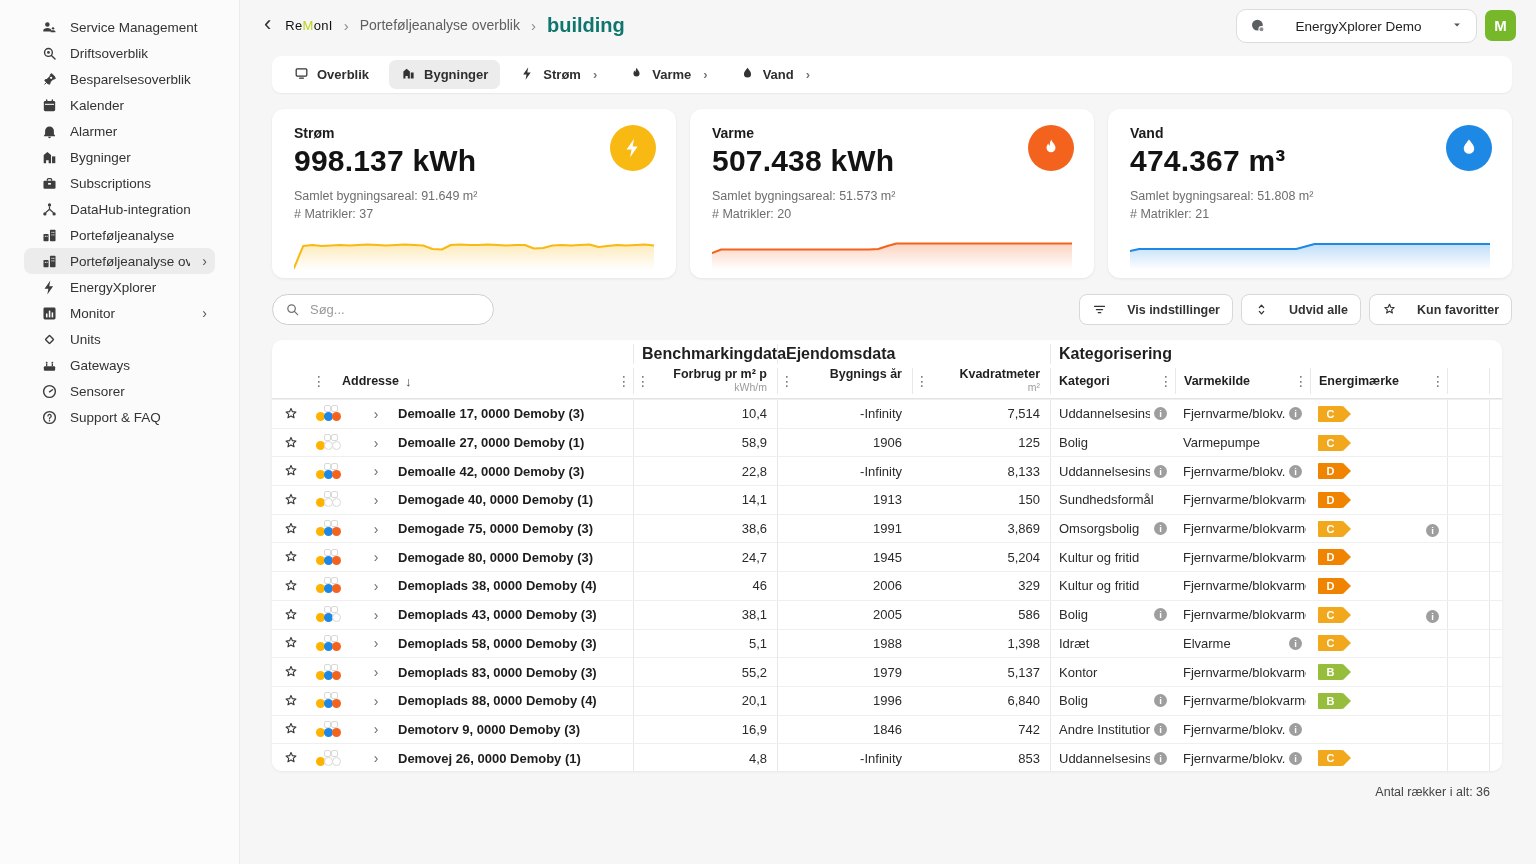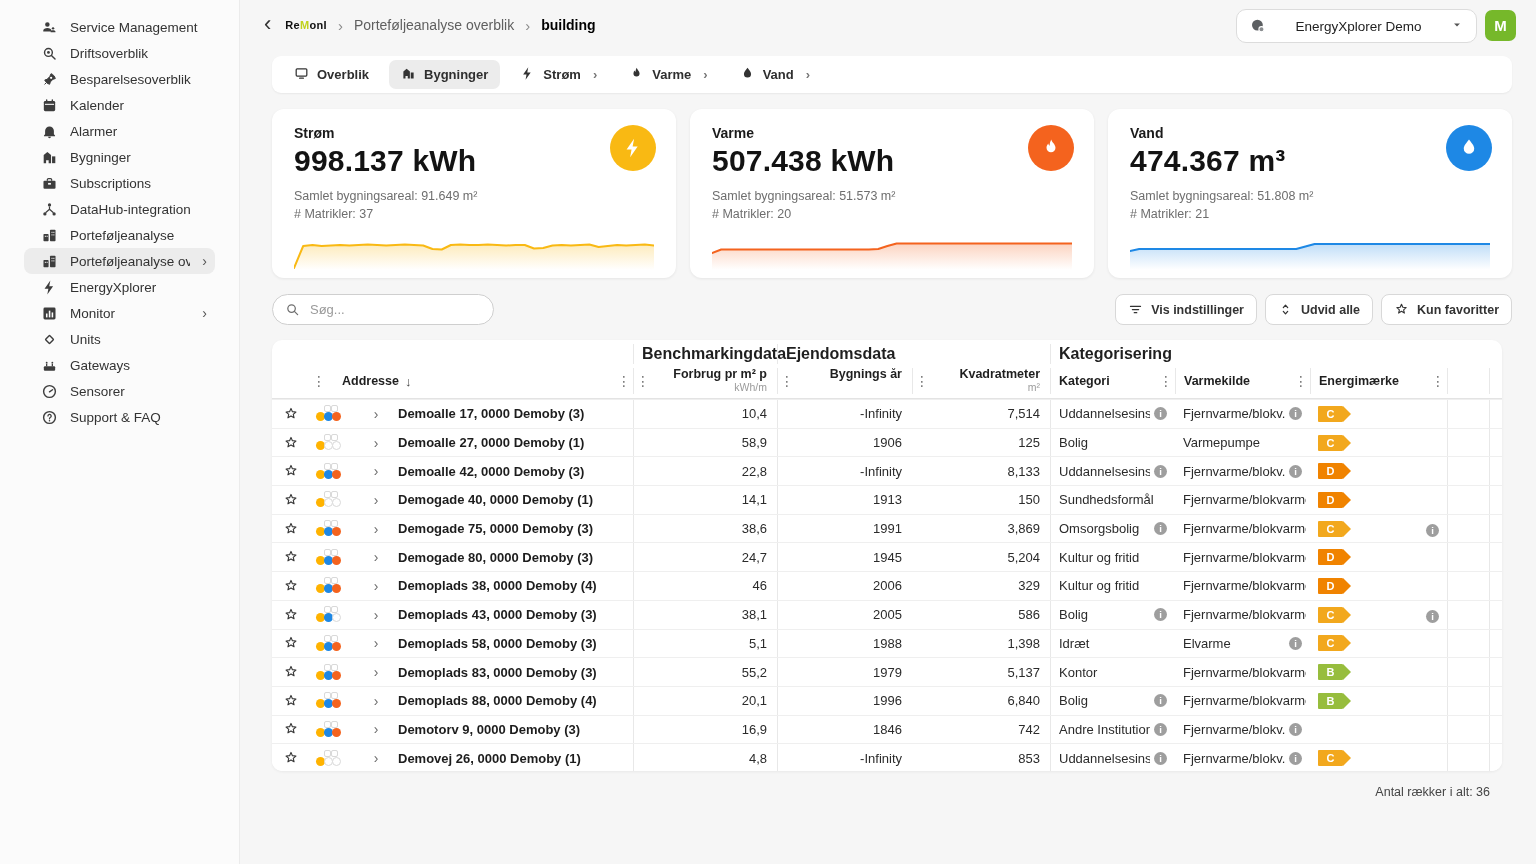--- a/index.html
+++ b/index.html
@@ -15,25 +15,25 @@
   .side-item.active{background:#ececec}
   .side-icon{width:18px;height:18px;flex:none;display:flex;align-items:center;justify-content:center}
   .side-icon svg{width:17px;height:17px;display:block;fill:#3d3d3d}
   .side-label{white-space:nowrap;overflow:hidden}
   .side-chev{margin-left:auto;color:#555;font-size:14px}
 
   
   .main{flex:1;position:relative}
   .crumb-bar{height:50px;display:flex;align-items:center;padding-left:24px;font-size:14px;color:#555}
   .back{font-size:22px;color:#333;margin-right:14px;cursor:pointer;line-height:1;margin-top:-3px}
-  .logo{font-size:11px;font-weight:700;color:#101010;letter-spacing:.3px;cursor:pointer}
+  .logo{font-size:13px;font-weight:400;color:#101010;letter-spacing:.3px;cursor:pointer}
   .logo .accent{color:#c0d21c}
   .sep{color:#8a8a8a;margin:0 11px;font-size:15px}
   .crumb-section{color:#5f5f5f;font-size:14px;cursor:pointer}
-  .crumb-current{font-weight:700;color:#000000;font-size:14px}
+  .crumb-current{font-weight:700;color:#0f766e;font-size:20px}
   .org-select{position:absolute;right:59px;top:9px;height:34px;width:241px;background:#fff;
               border:1px solid #dcdcdc;border-radius:10px;display:flex;align-items:center;
               padding:0 12px;box-sizing:border-box;gap:10px;cursor:pointer}
   .org-select svg{width:18px;height:18px;flex:none}
   .org-label{font-size:13.5px;color:#222;flex:1;text-align:center;white-space:nowrap}
   .caret svg{width:14px;height:14px}
   .avatar{position:absolute;right:20px;top:10px;width:31px;height:31px;border-radius:7px;
           color:#fff;font-weight:700;font-size:15px;display:flex;align-items:center;
           justify-content:center;cursor:pointer}
 
@@ -64,21 +64,21 @@
   
   .toolbar{margin:16px 0 0 32px;display:flex;align-items:center;width:1240px}
   .search{width:222px;height:31px;background:#fff;border:1px solid #cfcfcf;border-radius:16px;
           display:flex;align-items:center;padding:12px 12px;gap:8px;box-sizing:border-box}
   .search svg{width:15px;height:15px;flex:none}
   .search input{border:none;outline:none;font-size:13px;flex:1;min-width:0;color:#333;
                 background:transparent;font-family:inherit}
   .search input::placeholder{color:#9a9a9a}
   .sp{flex:1}
   .tbtn{height:31px;background:#fff;border:1px solid #d8d8d8;border-radius:8px;display:flex;
-        align-items:center;gap:8px;padding:0 12px;font-size:12.5px;font-weight:700;color:#333;
+        align-items:center;gap:20px;padding:0 12px;font-size:12.5px;font-weight:700;color:#333;
         cursor:pointer;margin-left:8px;font-family:inherit}
   .tbtn svg{width:15px;height:15px}
 
   
   .table{margin:15px 0 0 32px;width:1230px;height:431px;background:#fff;border-radius:10px;
          box-shadow:0 1px 3px rgba(0,0,0,.06);overflow:hidden;box-sizing:border-box}
   .g-row{display:flex;height:24px;align-items:center;padding-top:4px;box-sizing:border-box}
   .g-cell{font-size:16px;font-weight:700;color:#1f1f1f;box-sizing:border-box;padding-left:8px;
           height:100%;display:flex;align-items:center}
   .h-row{display:flex;height:35px;align-items:center;border-bottom:1px solid #e3e3e3;

